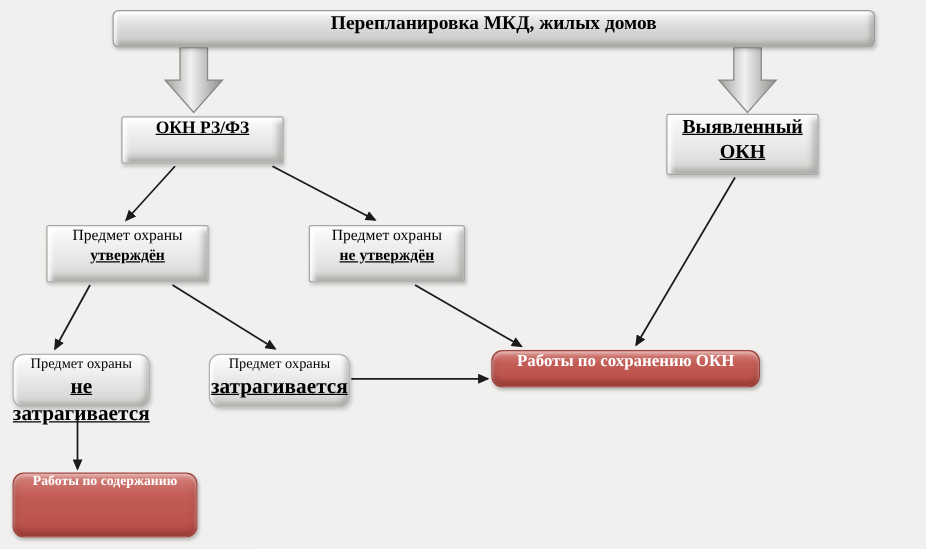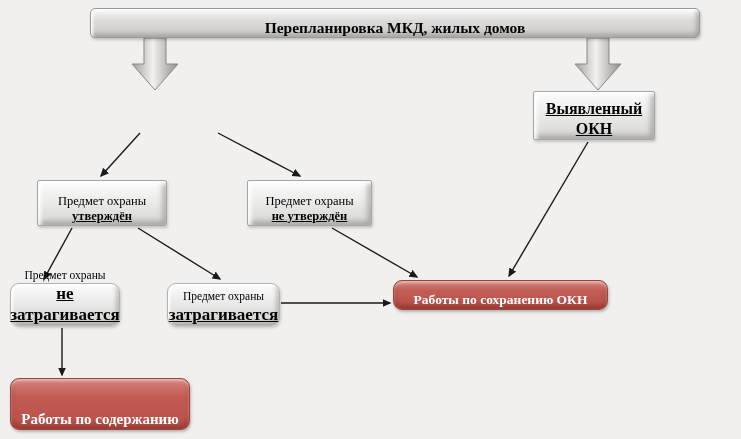--- a/index.html
+++ b/index.html
@@ -13,21 +13,21 @@
     background:#f1f0ef;
     overflow:hidden;
   }
   .connectors{
     position:absolute;left:0;top:0;width:741px;height:439px;
     pointer-events:none;
   }
   .node{
     position:absolute;
     display:flex;flex-direction:column;
-    align-items:center;justify-content:flex-end;
+    align-items:center;justify-content:flex-start;
     text-align:center;
     box-sizing:border-box;
     line-height:1.25;
     color:#000;
   }
   .bevel-box{
     background:linear-gradient(180deg,#fbfbfb 0%,#ececeb 45%,#d6d5d3 100%);
     border:1px solid #a7a6a4;
     border-radius:2px;
     box-shadow:
@@ -99,20 +99,23 @@
     <line x1="332" y1="228" x2="417" y2="277" stroke="#1a1a1a" stroke-width="1.4" marker-end="url(#ah)"></line>
     <line x1="588" y1="142" x2="509" y2="276" stroke="#1a1a1a" stroke-width="1.4" marker-end="url(#ah)"></line>
     <line x1="281" y1="303" x2="390" y2="303" stroke="#1a1a1a" stroke-width="1.4" marker-end="url(#ah)"></line>
     <line x1="62" y1="328" x2="62" y2="375" stroke="#1a1a1a" stroke-width="1.4" marker-end="url(#ah)"></line>
   </svg>
 
   <div class="node title-bar" style="left:90px;top:8px;width:610px;height:30px;">
     <span>Перепланировка МКД, жилых домов</span>
   </div>
 
+  <div class="node bevel-box" style="left:97px;top:93px;width:130px;height:38px;font-size:14px;">
+    <span class="b u">ОКН РЗ/ФЗ</span>
+  </div>
 
   <div class="node bevel-box" style="left:533px;top:91px;width:122px;height:49px;font-size:16px;font-family:Liberation Serif, serif;">
     <span class="b u">Выявленный</span>
     <span class="b u">ОКН</span>
   </div>
 
   <div class="node bevel-box" style="left:37px;top:180px;width:130px;height:46px;">
     <span class="l1">Предмет охраны</span>
     <span class="l2">утверждён</span>
   </div>
@@ -129,17 +132,17 @@
 
   <div class="node round-box small" style="left:167px;top:283px;width:113px;height:43px;">
     <span class="l1">Предмет охраны</span>
     <span class="l2">затрагивается</span>
   </div>
 
   <div class="node red-box" style="left:393px;top:280px;width:215px;height:30px;font-size:13.5px;">
     <span class="b">Работы по сохранению ОКН</span>
   </div>
 
-  <div class="node red-box" style="left:10px;top:378px;width:180px;height:52px;font-size:15px;">
+  <div class="node red-box" style="left:10px;top:378px;width:148px;height:52px;font-size:11px;">
     <span class="b">Работы по содержанию</span>
   </div>
 
 </div>
 
 </body></html>

